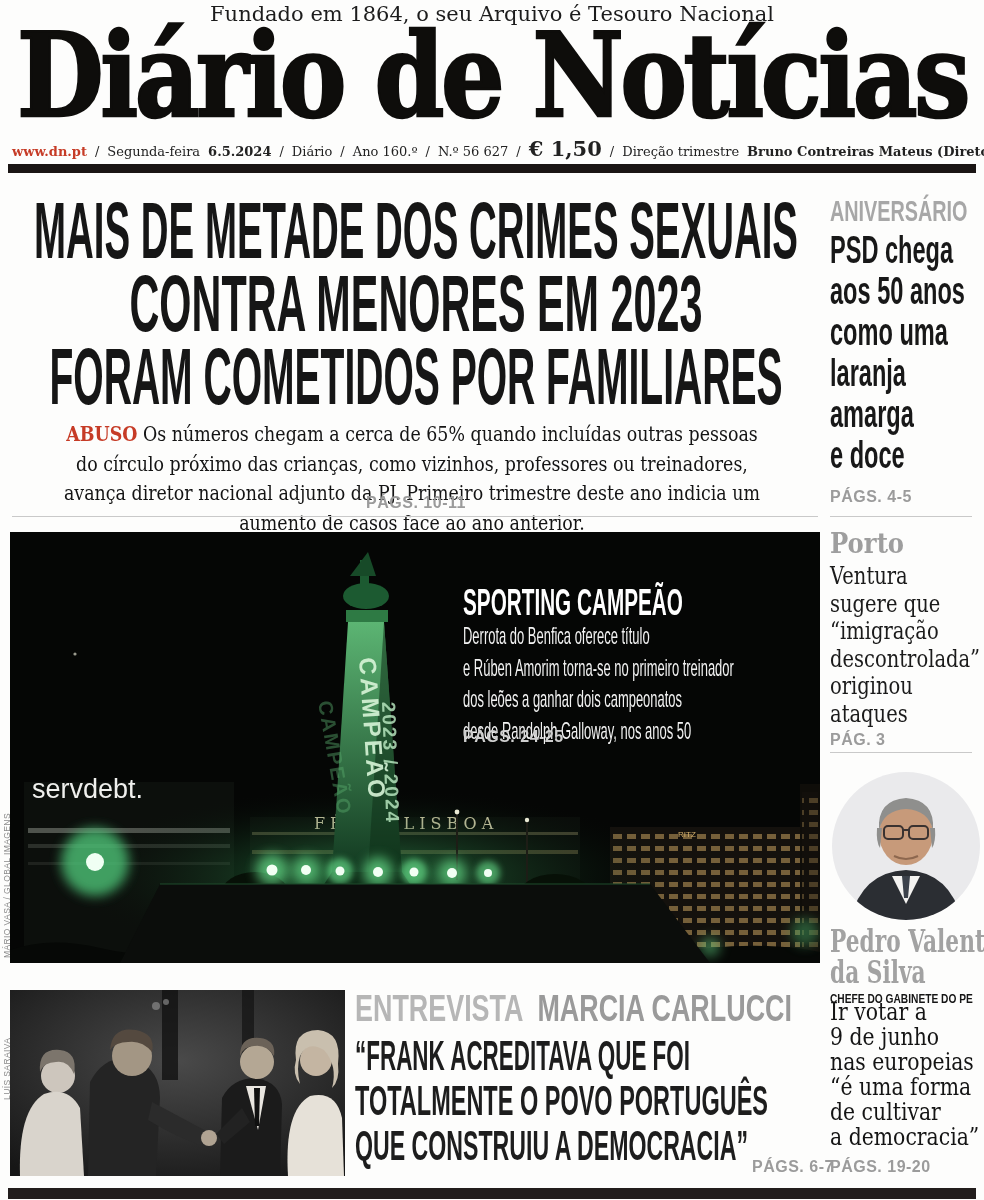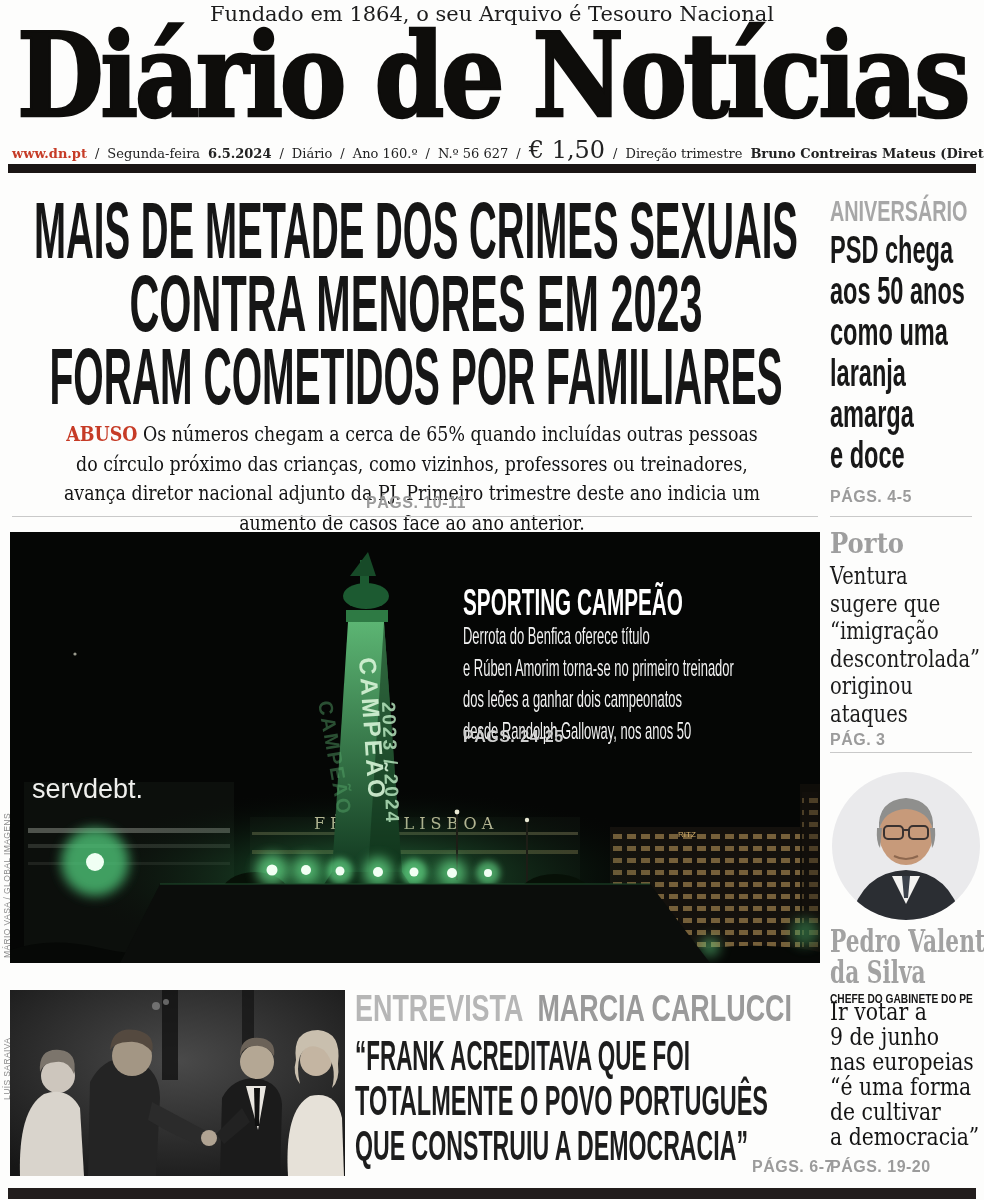--- a/index.html
+++ b/index.html
@@ -12,21 +12,21 @@
   .tagline{ left:0; top:2px; width:100%; text-align:center;
             font-family:"DejaVu Serif", serif; font-size:21px; color:#1c1c1c; }
   .watermark{ left:742px; top:40px; font-size:28px; font-weight:bold; color:#c7c7c7;
               letter-spacing:2px; opacity:.9; z-index:6; }
   .masthead-svg{ left:12px; top:16px; z-index:2; }
 
   .dateline{ left:12px; top:136px; width:962px; display:flex; align-items:baseline; gap:8px;
              font-family:"DejaVu Serif", serif; font-size:13px; color:#222222; white-space:nowrap; }
   .dateline .site{ color:#c63b26; font-weight:bold; }
   .dateline .b{ font-weight:bold;text-align:center; }
-  .dateline .price{ font-size:24px; font-weight:normal; }
+  .dateline .price{ font-size:21px; font-weight:bold; }
   .bar{ background:#1a1514; }
   .bar-top{ left:8px; top:164px; width:968px; height:9px; }
   .bar-bottom{ left:8px; top:1188px; width:968px; height:11px; background:#221d1c; }
 
   
   .headline-svg{ left:12px; top:190px; }
   .standfirst{ left:55px; top:420px; width:840px; transform:scaleX(.85); transform-origin:left top;
                text-align:center; font-family:"DejaVu Serif", serif; font-size:20.5px;
                line-height:29.5px; color:#141414; }
   .standfirst .kicker{ color:#c63b26; font-weight:bold; }

